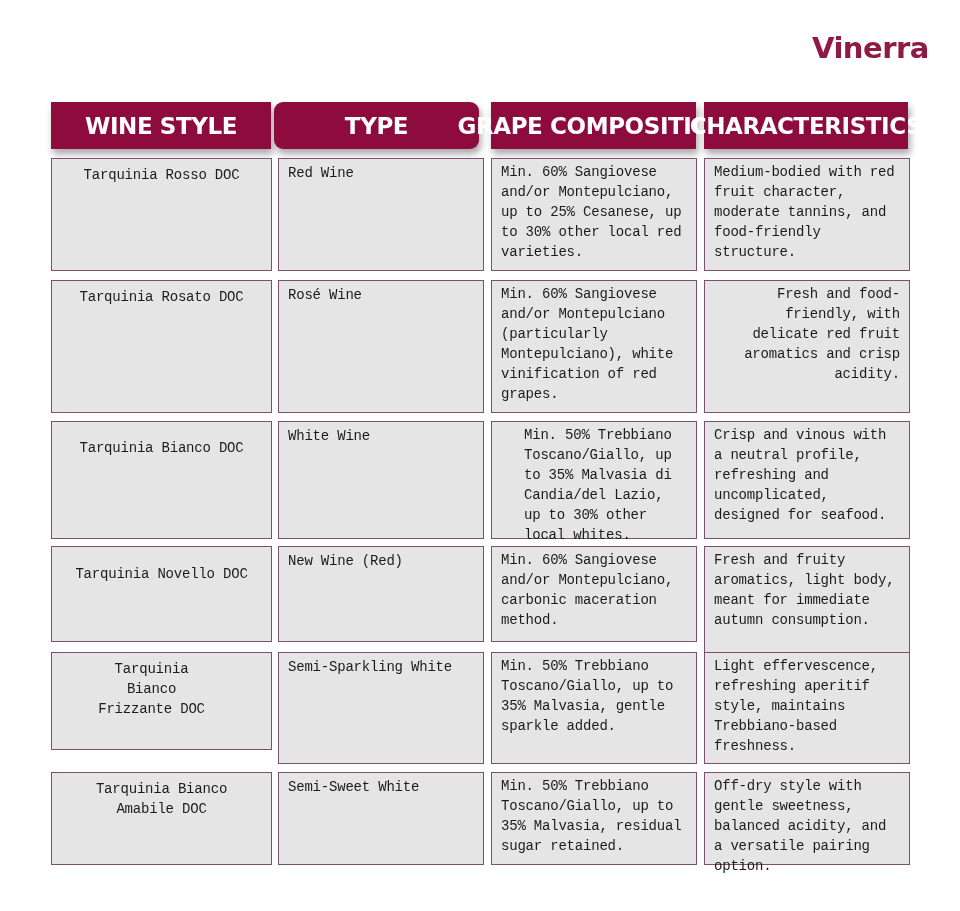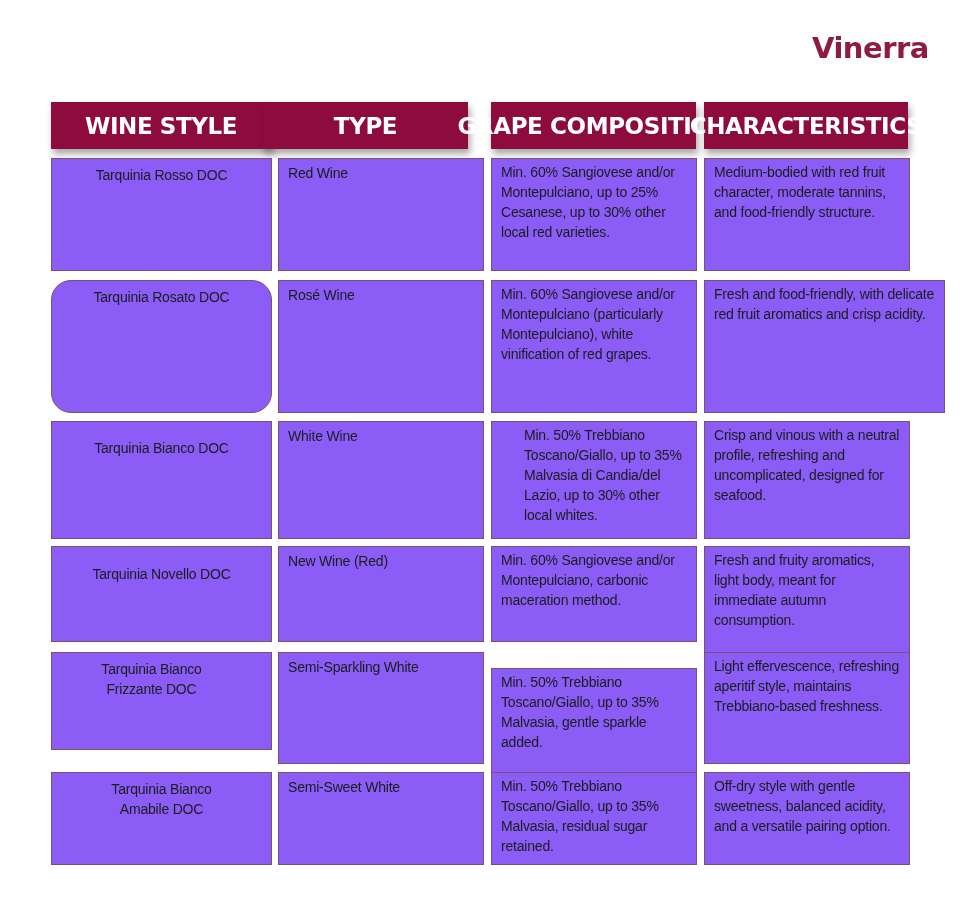--- a/index.html
+++ b/index.html
@@ -39,78 +39,78 @@
       display: flex;
       align-items: center;
       justify-content: center;
       box-shadow: 2px 5px 7px rgba(0,0,0,0.35);
       white-space: nowrap;
     }
     .cell {
       position: absolute;
       box-sizing: border-box;
       border: 1.5px solid #7d4f73;
-      background: #8b5cf6;
-      font-family: Liberation Sans, sans-serif;
+      background: #e5e5e5;
+      font-family: Liberation Mono, monospace;
       font-size: 14px;
       line-height: 20px;
       color: #1c1c1c;
       padding: 4px 9px;
       letter-spacing: -0.2px;
     }
     .cell.center {
       text-align: center;
       padding-top: 6px;
     }
     .cell.col3, .cell.col4 {
       padding-top: 3px;
     }
   </style>
 </head>
 <body>
 
 <div class="logo">Vinerra</div>
 
 <div class="header-cell" style="left:51px;width:220px;">WINE STYLE</div>
-<div class="header-cell" style="left:263px;width:205px;">TYPE</div>
+<div class="header-cell" style="left:274px;width:205px;border-radius:9px;">TYPE</div>
 <div class="header-cell" style="left:491px;width:205px;">GRAPE COMPOSITION</div>
 <div class="header-cell" style="left:704px;width:204px;">CHARACTERISTICS</div>
 
 <div>
   <div class="cell center" style="left:51px;top:158px;width:221px;height:113px;">Tarquinia Rosso DOC</div>
   <div class="cell" style="left:278px;top:158px;width:206px;height:113px;">Red Wine</div>
   <div class="cell col3" style="left:491px;top:158px;width:206px;height:113px;">Min. 60% Sangiovese and/or Montepulciano, up to 25% Cesanese, up to 30% other local red varieties.</div>
   <div class="cell col4" style="left:704px;top:158px;width:206px;height:113px;">Medium-bodied with red fruit character, moderate tannins, and food-friendly structure.</div>
 </div>
 
 <div>
-  <div class="cell center" style="left:51px;top:280px;width:221px;height:133px;border-radius:20px;">Tarquinia Rosato DOC</div>
+  <div class="cell center" style="left:51px;top:280px;width:221px;height:133px;">Tarquinia Rosato DOC</div>
   <div class="cell" style="left:278px;top:280px;width:206px;height:133px;">Rosé Wine</div>
   <div class="cell col3" style="left:491px;top:280px;width:206px;height:133px;">Min. 60% Sangiovese and/or Montepulciano (particularly Montepulciano), white vinification of red grapes.</div>
-  <div class="cell col4" style="left:704px;top:280px;width:241px;height:133px;">Fresh and food-friendly, with delicate red fruit aromatics and crisp acidity.</div>
+  <div class="cell col4" style="left:704px;top:280px;width:206px;height:133px;text-align:right;">Fresh and food-friendly, with delicate red fruit aromatics and crisp acidity.</div>
 </div>
 
 <div>
   <div class="cell center" style="left:51px;top:421px;width:221px;height:118px;padding-top:16px;">Tarquinia Bianco DOC</div>
   <div class="cell" style="left:278px;top:421px;width:206px;height:118px;">White Wine</div>
   <div class="cell col3" style="left:491px;top:421px;width:206px;height:118px;padding-left:32px;">Min. 50% Trebbiano Toscano/Giallo, up to 35% Malvasia di Candia/del Lazio, up to 30% other local whites.</div>
   <div class="cell col4" style="left:704px;top:421px;width:206px;height:118px;">Crisp and vinous with a neutral profile, refreshing and uncomplicated, designed for seafood.</div>
 </div>
 
 <div>
   <div class="cell center" style="left:51px;top:546px;width:221px;height:96px;padding-top:17px;">Tarquinia Novello DOC</div>
   <div class="cell" style="left:278px;top:546px;width:206px;height:96px;">New Wine (Red)</div>
   <div class="cell col3" style="left:491px;top:546px;width:206px;height:96px;">Min. 60% Sangiovese and/or Montepulciano, carbonic maceration method.</div>
   <div class="cell col4" style="left:704px;top:546px;width:206px;height:116px;">Fresh and fruity aromatics, light body, meant for immediate autumn consumption.</div>
 </div>
 
 <div>
   <div class="cell center" style="left:51px;top:652px;width:221px;height:98px;padding-left:40px;padding-right:60px;">Tarquinia Bianco Frizzante DOC</div>
   <div class="cell" style="left:278px;top:652px;width:206px;height:112px;">Semi-Sparkling White</div>
-  <div class="cell col3" style="left:491px;top:652px;width:206px;height:112px;margin-top:16px;">Min. 50% Trebbiano Toscano/Giallo, up to 35% Malvasia, gentle sparkle added.</div>
+  <div class="cell col3" style="left:491px;top:652px;width:206px;height:112px;">Min. 50% Trebbiano Toscano/Giallo, up to 35% Malvasia, gentle sparkle added.</div>
   <div class="cell col4" style="left:704px;top:652px;width:206px;height:112px;">Light effervescence, refreshing aperitif style, maintains Trebbiano-based freshness.</div>
 </div>
 
 <div>
   <div class="cell center" style="left:51px;top:772px;width:221px;height:93px;padding-left:40px;padding-right:40px;">Tarquinia Bianco Amabile DOC</div>
   <div class="cell" style="left:278px;top:772px;width:206px;height:93px;">Semi-Sweet White</div>
   <div class="cell col3" style="left:491px;top:772px;width:206px;height:93px;">Min. 50% Trebbiano Toscano/Giallo, up to 35% Malvasia, residual sugar retained.</div>
   <div class="cell col4" style="left:704px;top:772px;width:206px;height:93px;">Off-dry style with gentle sweetness, balanced acidity, and a versatile pairing option.</div>
 </div>
 

